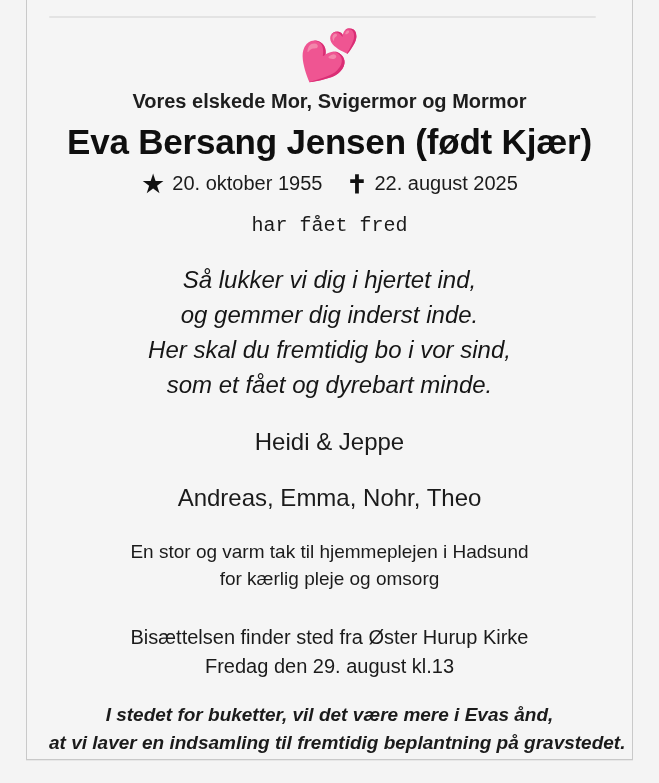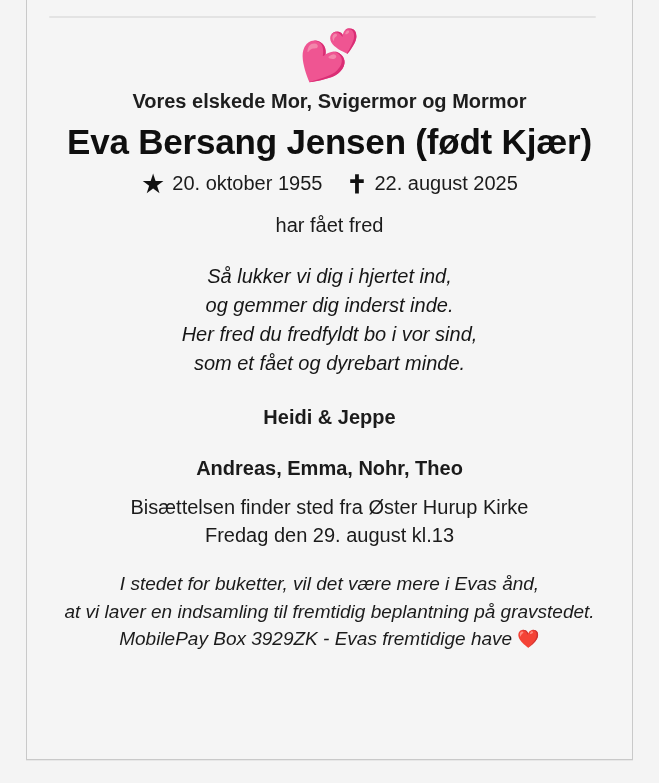--- a/index.html
+++ b/index.html
@@ -113,58 +113,60 @@
   }
   .dates-row .gap {
     width: 10px;
     display: inline-block;
   }
 
   .peace-line {
     font-size: 20px;
     margin: 0 0 24px 0;
     line-height: 1.25;
+    font-family: Liberation Mono, monospace;
   }
 
   .poem {
     font-style: italic;
-    font-size: 20px;
+    font-size: 24px;
     line-height: 1.46;
     margin: 0 0 26px 0;
     color: #161616;
   }
   .poem div { white-space: nowrap; }
 
   .family-name {
-    font-size: 20px;
-    font-weight: bold;
+    font-size: 24px;
+    font-weight: normal;
     line-height: 1.2;
     margin: 0 0 27px 0;
   }
-  .family-name.last { margin-bottom: 13px; text-align: center; }
+  .family-name.last { margin-bottom: 27px; text-align: center; }
 
   .thanks {
     font-size: 19px;
     line-height: 1.42;
     margin: 0 0 30px 0;
   }
   .thanks div { white-space: nowrap; }
 
   .ceremony {
     font-size: 20px;
     line-height: 1.42;
     margin: 0 0 21px 0;
   }
   .ceremony div { white-space: nowrap; }
 
   .donation {
     font-style: italic;
     font-size: 19px;
     line-height: 1.45;
     margin: 0;
+    font-weight: bold;
   }
   .donation div { white-space: nowrap; }
   .donation .heart-inline {
     font-style: normal;
     font-size: 18px;
   }
 </style>
 </head>
 <body>
 
@@ -189,27 +191,31 @@
           <span class="gap"></span>
           <span class="sym cross">✝</span>
           <span class="dt">22. august 2025</span>
         </div>
 
         <div class="peace-line">har fået fred</div>
 
         <div class="poem">
           <div>Så lukker vi dig i hjertet ind,</div>
           <div>og gemmer dig inderst inde.</div>
-          <div>Her fred du fredfyldt bo i vor sind,</div>
+          <div>Her skal du fremtidig bo i vor sind,</div>
           <div>som et fået og dyrebart minde.</div>
         </div>
 
         <div class="family-name">Heidi &amp; Jeppe</div>
         <div class="family-name last">Andreas, Emma, Nohr, Theo</div>
 
+        <div class="thanks">
+          <div>En stor og varm tak til hjemmeplejen i Hadsund</div>
+          <div>for kærlig pleje og omsorg</div>
+        </div>
 
         <div class="ceremony">
           <div>Bisættelsen finder sted fra Øster Hurup Kirke</div>
           <div>Fredag den 29. august kl.13</div>
         </div>
 
         <div class="donation">
           <div>I stedet for buketter, vil det være mere i Evas ånd,</div>
           <div>at vi laver en indsamling til fremtidig beplantning på gravstedet.</div>
           <div><span>MobilePay Box 3929ZK - Evas fremtidige have </span><span class="heart-inline">❤️</span></div>

